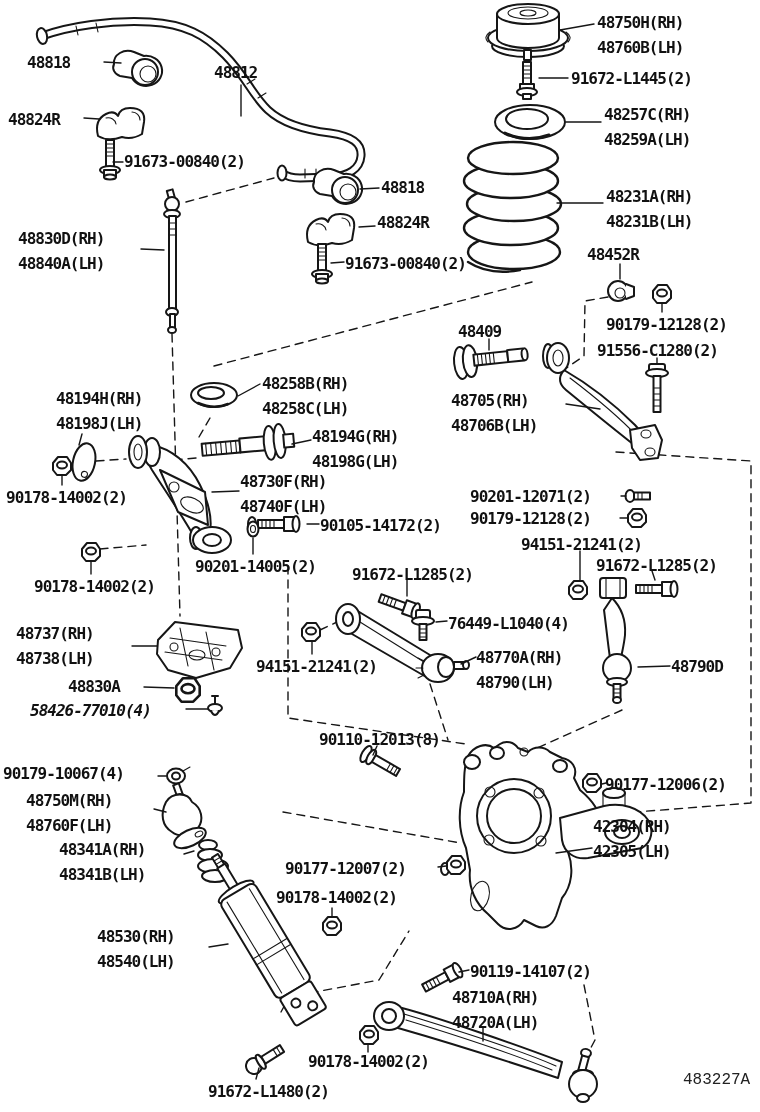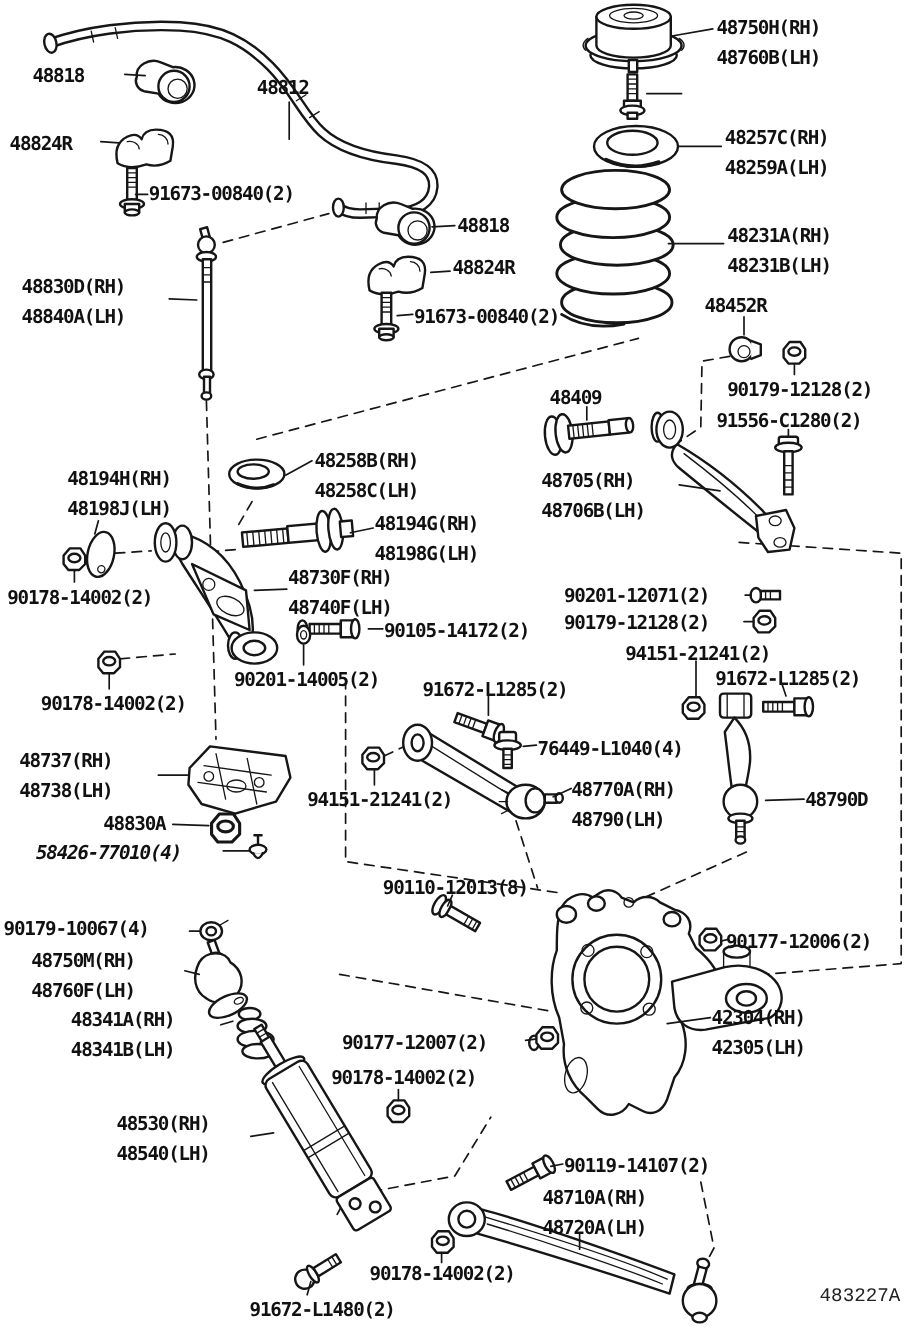--- a/index.html
+++ b/index.html
@@ -449,20 +449,23 @@
         <div>48812</div>
       </div>
       <div class="part-label" style="left: 18px; top: 226px;">
         <div>48830D(RH)</div>
         <div>48840A(LH)</div>
       </div>
       <div class="part-label" style="left: 597px; top: 10px;">
         <div>48750H(RH)</div>
         <div>48760B(LH)</div>
       </div>
+      <div class="part-label" style="left: 571px; top: 66px;">
+        <div>91672-L1445(2)</div>
+      </div>
       <div class="part-label" style="left: 604px; top: 102px;">
         <div>48257C(RH)</div>
         <div>48259A(LH)</div>
       </div>
       <div class="part-label" style="left: 606px; top: 184px;">
         <div>48231A(RH)</div>
         <div>48231B(LH)</div>
       </div>
       <div class="part-label" style="left: 587px; top: 242px;">
         <div>48452R</div>
@@ -542,21 +545,21 @@
       <div class="part-label" style="left: 256px; top: 654px;">
         <div>94151-21241(2)</div>
       </div>
       <div class="part-label" style="left: 476px; top: 645px;">
         <div>48770A(RH)</div>
         <div>48790(LH)</div>
       </div>
       <div class="part-label" style="left: 671px; top: 654px;">
         <div>48790D</div>
       </div>
-      <div class="part-label" style="left: 68px; top: 674px; margin-left: 18px;">
+      <div class="part-label" style="left: 68px; top: 674px;">
         <div>48830A</div>
       </div>
       <div class="part-label" style="left: 30px; top: 698px; font-style: italic;">
         <div>58426-77010(4)</div>
       </div>
       <div class="part-label" style="left: 319px; top: 727px;">
         <div>90110-12013(8)</div>
       </div>
       <div class="part-label" style="left: 3px; top: 761px;">
         <div>90179-10067(4)</div>
@@ -565,21 +568,21 @@
         <div>48750M(RH)</div>
         <div>48760F(LH)</div>
       </div>
       <div class="part-label" style="left: 605px; top: 772px;">
         <div>90177-12006(2)</div>
       </div>
       <div class="part-label" style="left: 59px; top: 837px;">
         <div>48341A(RH)</div>
         <div>48341B(LH)</div>
       </div>
-      <div class="part-label" style="left: 593px; top: 835px;">
+      <div class="part-label" style="left: 593px; top: 814px;">
         <div>42304(RH)</div>
         <div>42305(LH)</div>
       </div>
       <div class="part-label" style="left: 285px; top: 856px;">
         <div>90177-12007(2)</div>
       </div>
       <div class="part-label" style="left: 276px; top: 885px;">
         <div>90178-14002(2)</div>
       </div>
       <div class="part-label" style="left: 97px; top: 924px;">

